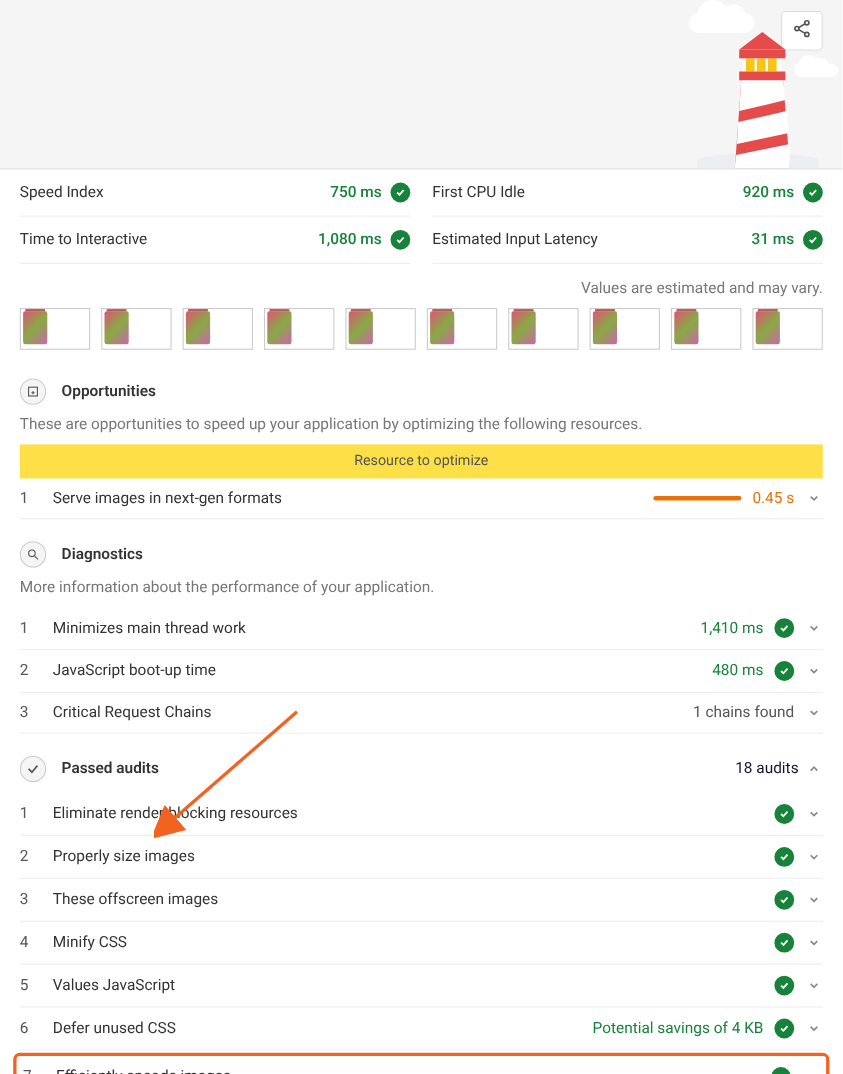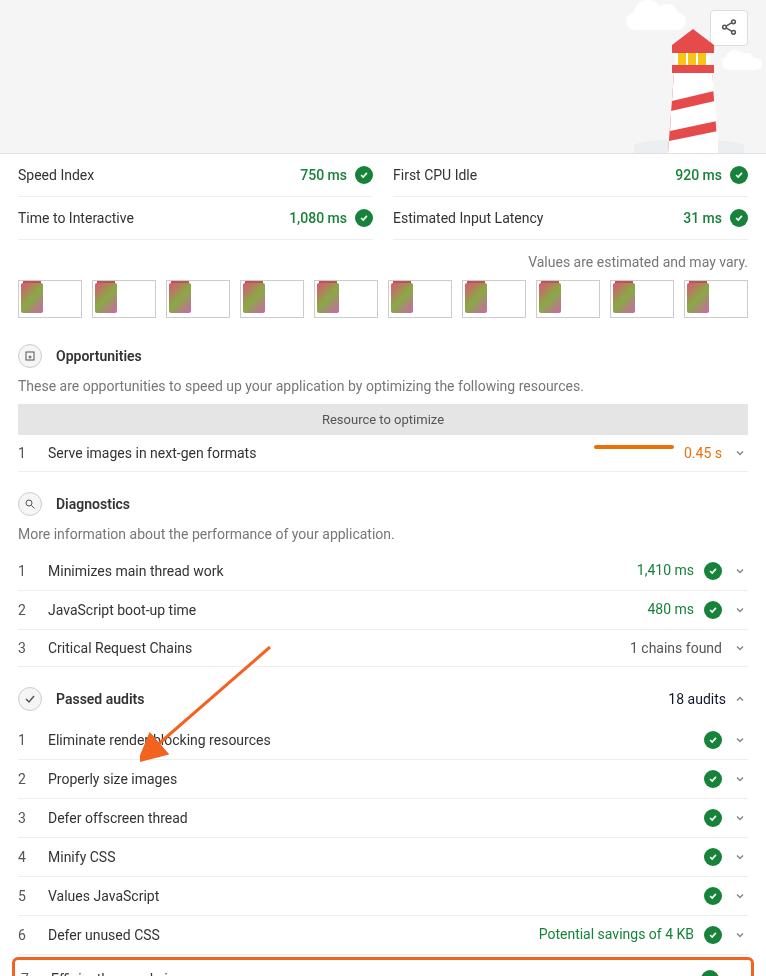--- a/index.html
+++ b/index.html
@@ -128,21 +128,21 @@
     display: flex; align-items:center; justify-content:center;
     font-size: 12px; color:#555;
   }
   .section-desc {
     color: #777;
     padding-bottom: 10px;
     font-size: 14px;
   }
   .opp-table-header {
     display: flex;
-    background: #e5e5e5;
+    background: #fde047;
     padding: 8px 0;
     color: #555;
     font-size: 13px;
   }
   .opp-th-left { flex: 1; text-align: center; }
   .opp-th-right { flex: 1; text-align: center; }
 
   .audit-row {
     display: flex;
     align-items: center;
@@ -151,20 +151,21 @@
     gap: 12px;
   }
   .audit-num {
     width: 18px;
     color: #555;
     text-align: left;
   }
   .audit-title { flex: 1; color: #333; }
   .audit-right {
     display: flex;
+    align-items: center;
     gap: 10px;
     color: #178239;
   }
   .audit-right.orange { color: #e8710a; }
   .audit-right.gray { color: #555; }
   .savings-bar {
     width: 80px; height: 4px; background: #e8710a; border-radius:2px;
   }
   .chevron {
     color: #888;
@@ -434,21 +435,21 @@
           </span>
         </span>
         <span class="chevron">
           <svg width="12" height="12" viewBox="0 0 24 24" fill="none" stroke="#888" stroke-width="3">
             <polyline points="6,9 12,15 18,9"></polyline>
           </svg>
         </span>
       </div>
       <div class="audit-row">
         <span class="audit-num">3</span>
-        <span class="audit-title">Defer offscreen thread</span>
+        <span class="audit-title">These offscreen images</span>
         <span class="audit-right"> 
           <span class="pass-dot">
             <svg width="10" height="10" viewBox="0 0 24 24" fill="none" stroke="#fff" stroke-width="4">
               <polyline points="5,12 10,17 19,7"></polyline>
             </svg>
           </span>
         </span>
         <span class="chevron">
           <svg width="12" height="12" viewBox="0 0 24 24" fill="none" stroke="#888" stroke-width="3">
             <polyline points="6,9 12,15 18,9"></polyline>

